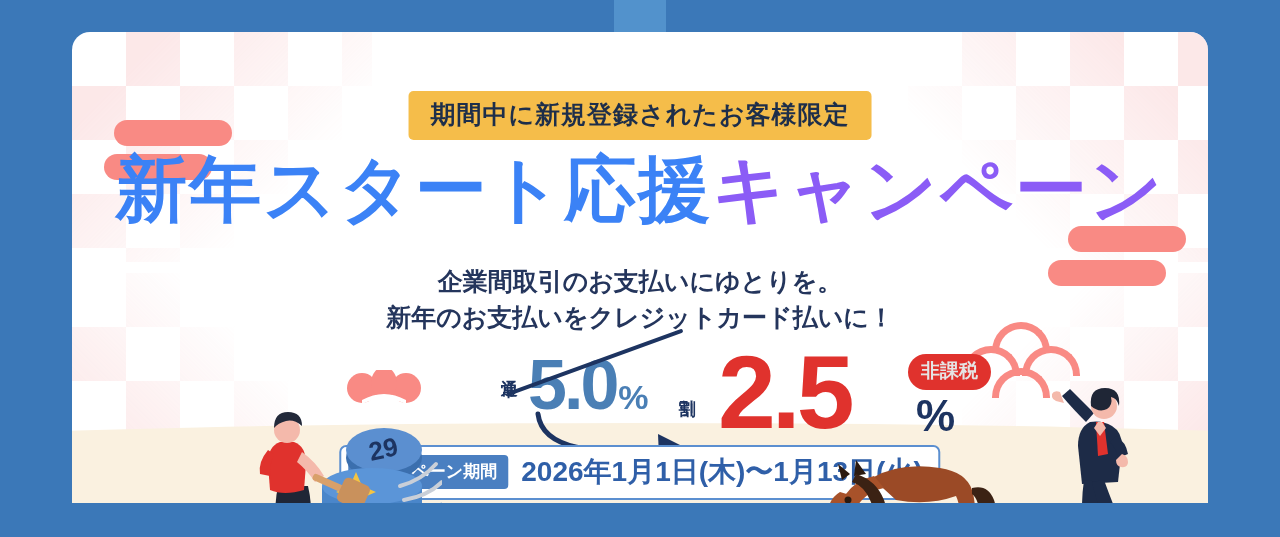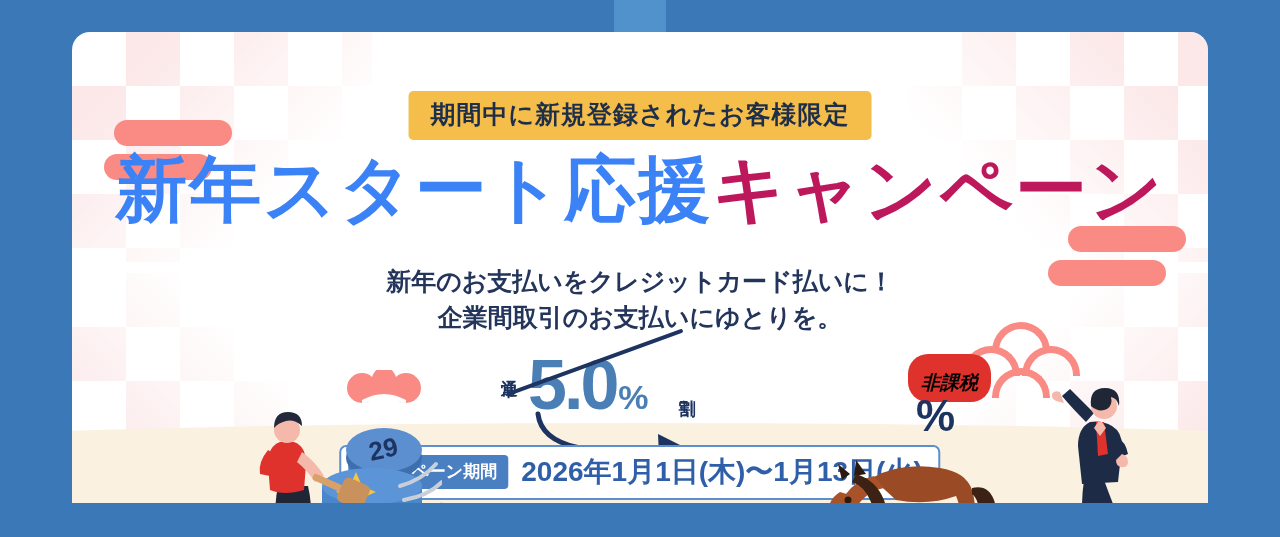--- a/index.html
+++ b/index.html
@@ -88,21 +88,21 @@
     font-size:25px; font-weight:bold; letter-spacing:1px;
     padding:7px 22px 9px; border-radius:5px; white-space:nowrap;
   }
 
   .headline {
     position:absolute; left:50%; transform:translateX(-50%); top:121px;
     white-space:nowrap; font-size:72px; font-weight:bold;
     letter-spacing:2px; line-height:1;
   }
   .headline .red  { color:#3b82f6; }
-  .headline .navy { color:#be185d; }
+  .headline .navy { color:#8b5cf6; }
 
   .subtitle {
     position:absolute; left:50%; transform:translateX(-50%); top:232px;
     text-align:center; color:#24355c;
     font-size:25px; font-weight:bold; line-height:1.42; white-space:nowrap;
   }
 
   
   .rates { position:absolute; left:424px; top:316px; width:450px; height:120px; }
 
@@ -132,22 +132,22 @@
     position:absolute; left:222px; top:-8px;
     color:#e0322d; font-weight:bold; font-size:104px;
     letter-spacing:-4px; line-height:1;
   }
   .new-pct {
     position:absolute; left:420px; top:46px;
     color:#1d3461; font-weight:bold; font-size:44px; line-height:1;
   }
   .pill-tax {
     position:absolute; left:412px; top:6px;
-    background:#e0322d; color:#000000; font-size:19px; font-weight:bold;
-    padding:16px 13px 6px; border-radius:20px; white-space:nowrap;font-style:italic;
+    background:#e0322d; color:#e5e5e5; font-size:19px; font-weight:bold;
+    padding:4px 13px 6px; border-radius:20px; white-space:nowrap;
   }
 
   
   .period {
     position:absolute; left:50%; transform:translateX(-50%); top:413px;
     display:flex; align-items:center; gap:13px;
     border:2px solid #5b8fd0; border-radius:7px;
     background:#ffffff; padding:6px 16px 7px 7px;
   }
   .period-tag {
@@ -198,40 +198,41 @@
 
   <div class="content">
 
     <div class="badge-limited">期間中に新規登録されたお客様限定</div>
 
     <h1 class="headline">
       <span class="red">新年スタート応援</span><span class="navy">キャンペーン</span>
     </h1>
 
     <div class="subtitle">
+      <div>企業間取引のお支払いにゆとりを。</div>
       <div>新年のお支払いをクレジットカード払いに！</div>
-      <div>企業間取引のお支払いにゆとりを。</div>
     </div>
 
     <div class="rates">
 
       <div class="vlabel lbl-normal">通常</div>
 
       <div class="old-rate">
         <span class="num">5.0</span><span class="pct">%</span>
       </div>
       <div class="strike"></div>
 
       <svg class="curve-arrow" viewBox="0 0 170 52">
         <path d="M6 4 C 10 38, 60 48, 140 36" stroke="#1d3461" stroke-width="5" fill="none" stroke-linecap="round"></path>
         <path d="M126 24 L148 35 L127 47 Z" fill="#1d3461"></path>
       </svg>
 
       <div class="vlabel lbl-discount">割引</div>
 
+      <div class="new-rate">2.5</div>
 
       <div class="pill-tax">非課税</div>
 
       <div class="new-pct">%</div>
     </div>
 
     <div class="period">
       <span class="period-tag">キャンペーン期間</span>
       <span class="period-date">2026年1月1日(木)〜1月13日(火)</span>
     </div>

